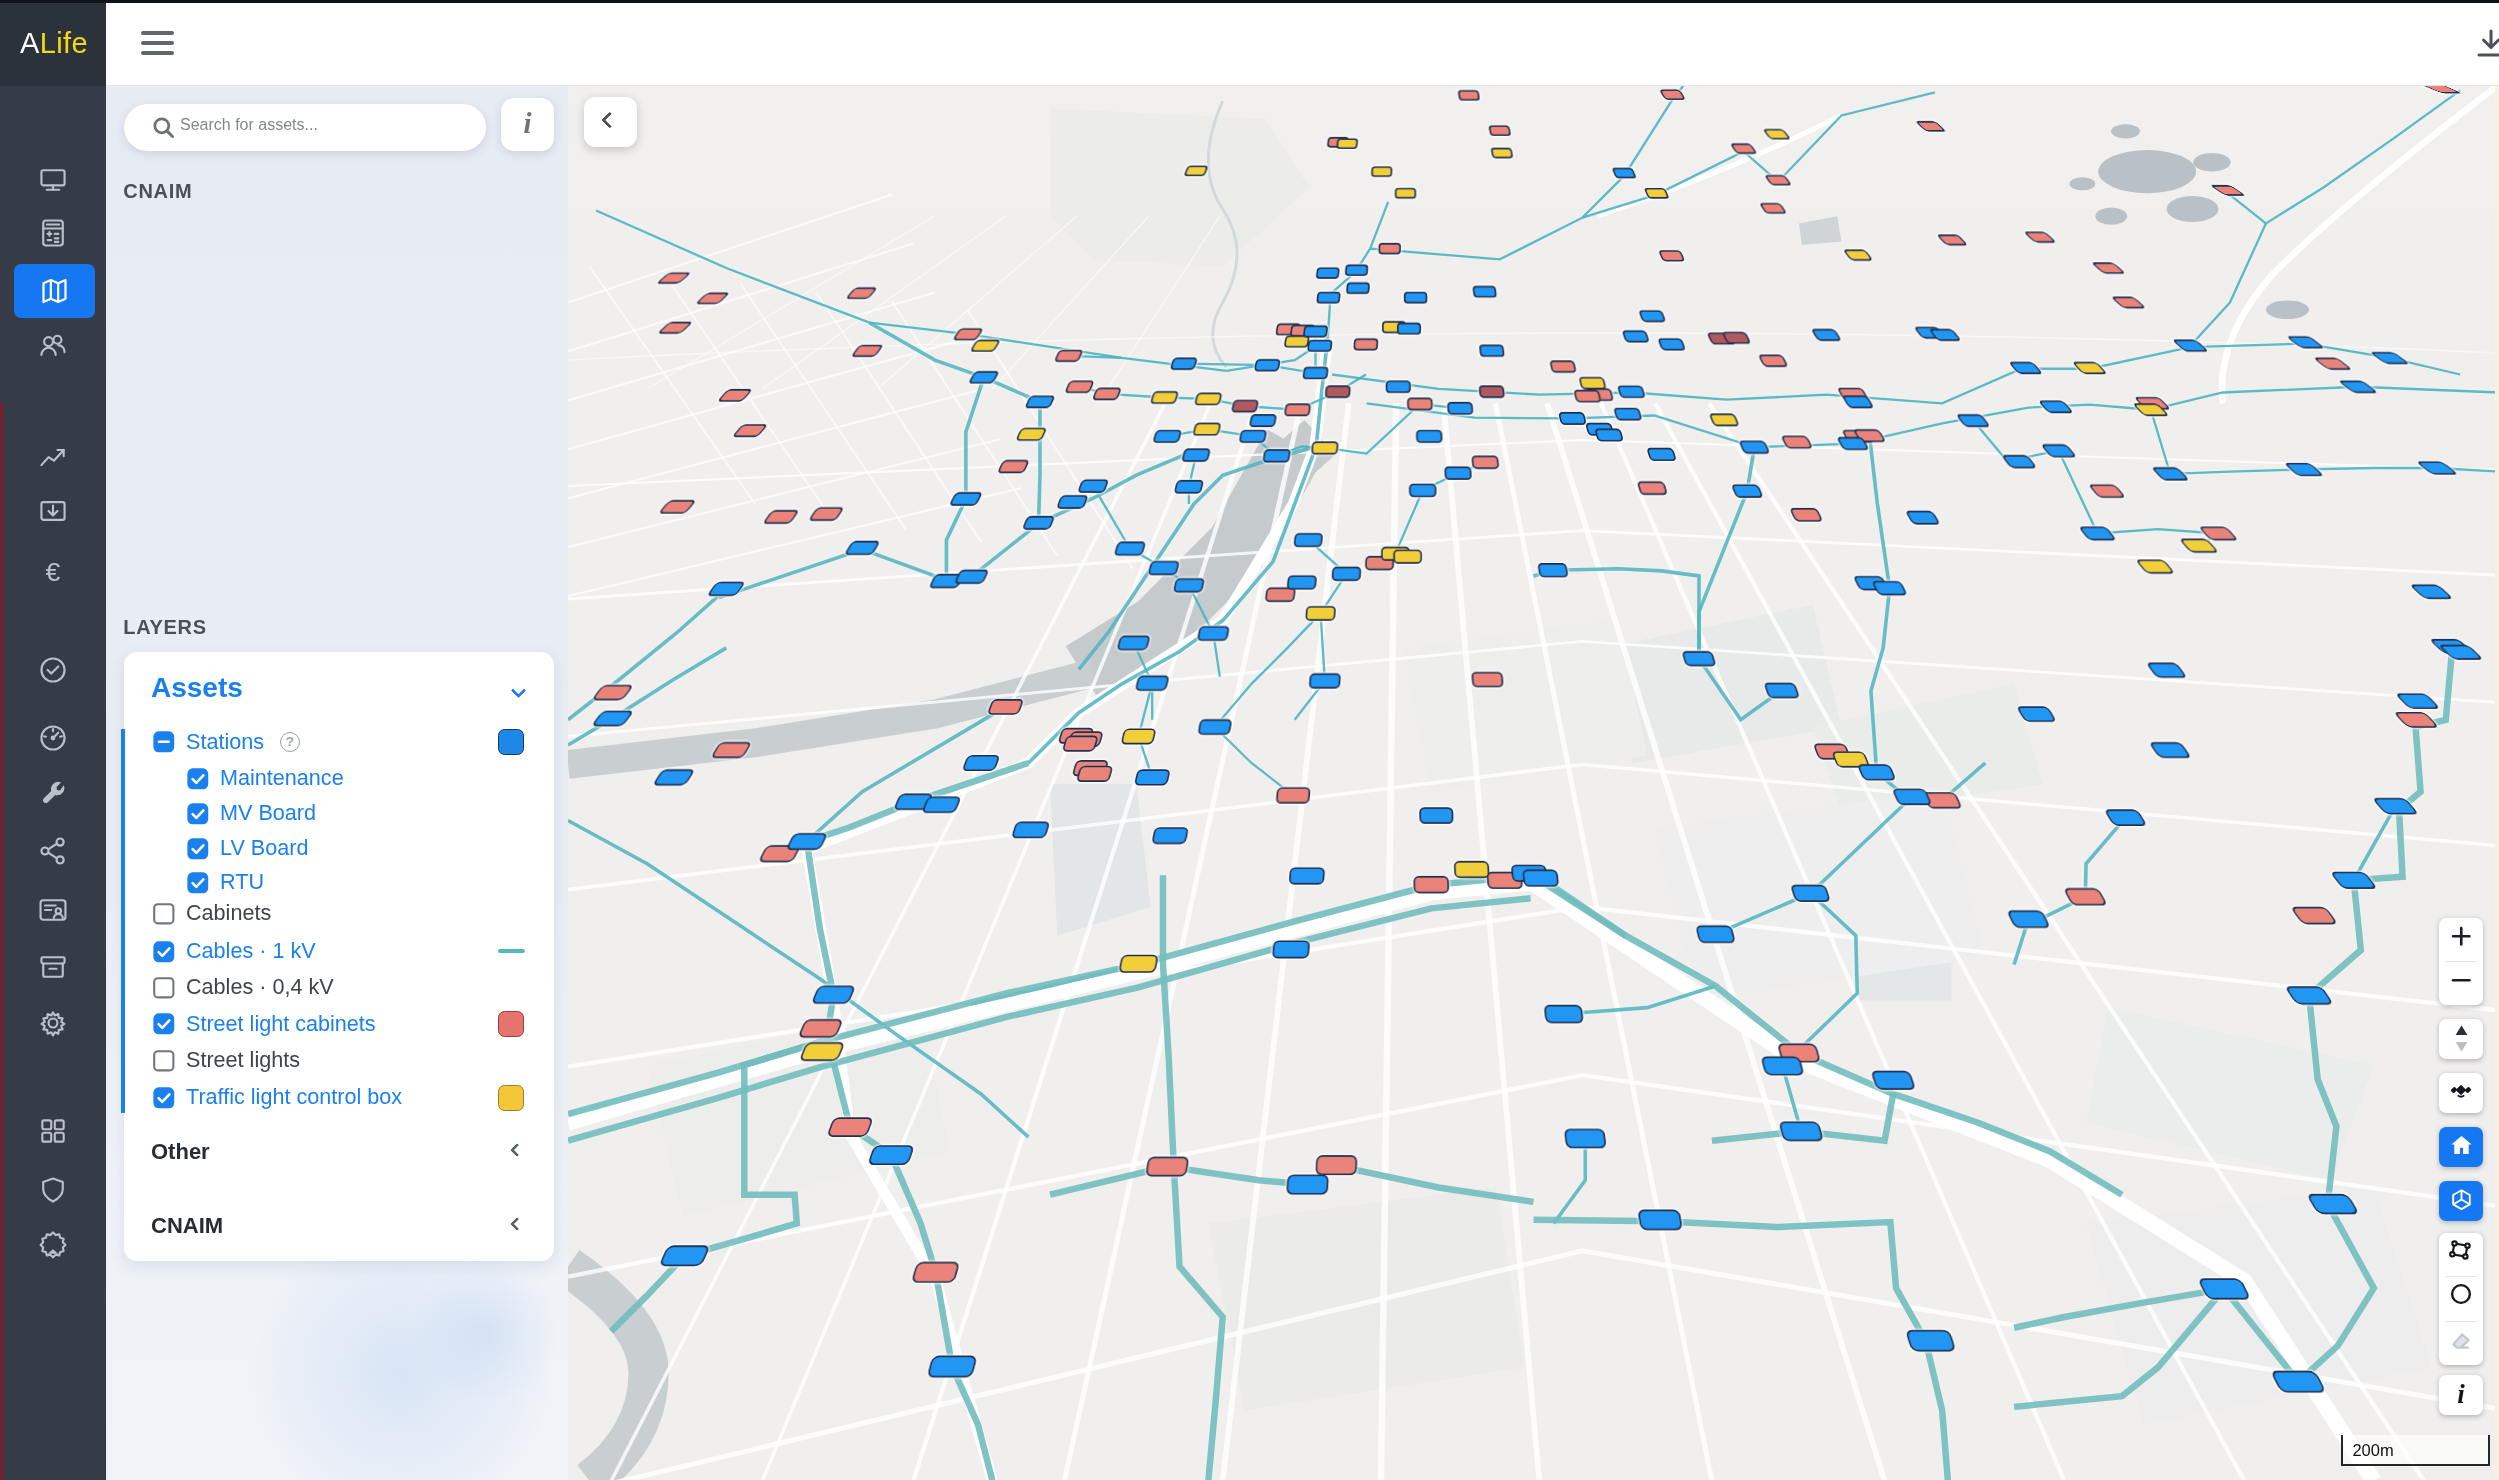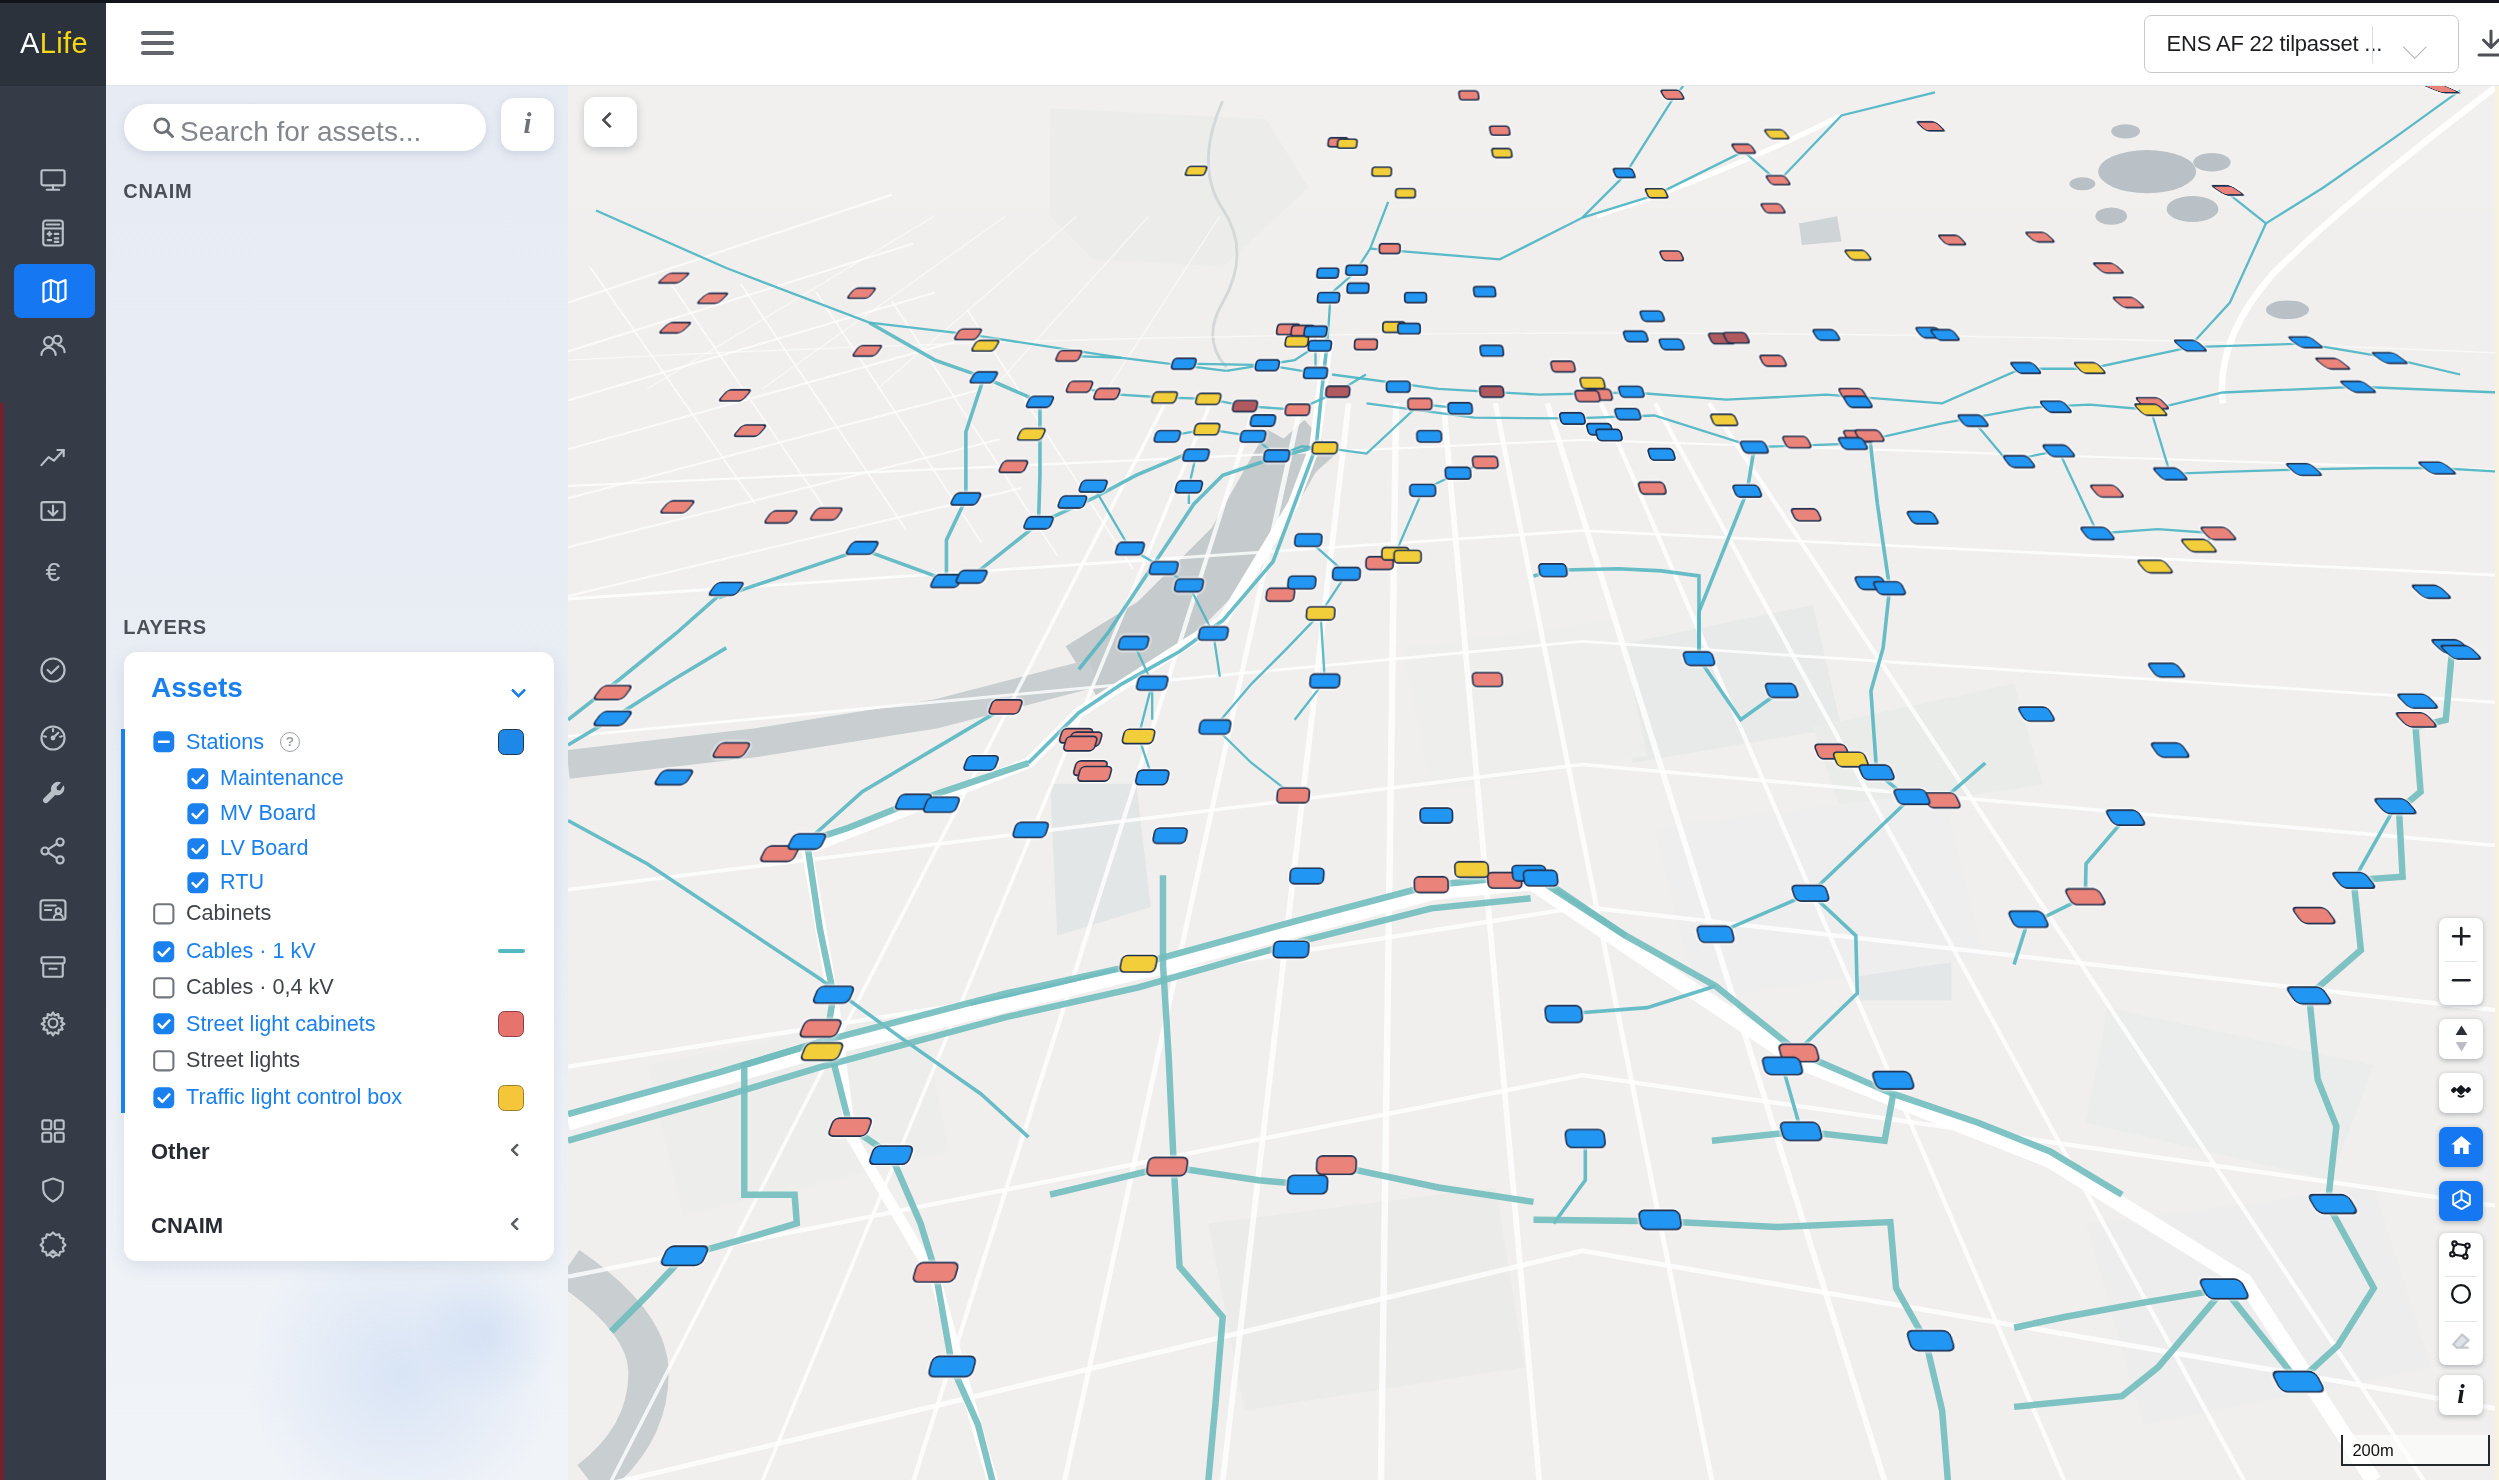--- a/index.html
+++ b/index.html
@@ -15,21 +15,21 @@
 #burger div { position:absolute; left:0; width:33px; height:4px; border-radius:2.2px; background:#61666d; }
 #selbox { position:absolute; left:2038px; top:15px; width:315px; height:58px; border:1.4px solid #c6cacf; border-radius:7.2px; background:#fff; }
 #selbox .t { position:absolute; left:21.6px; top:15px; font-size:22px; color:#1c1e22; letter-spacing:-0.2px; white-space:nowrap; }
 #selbox .sep { position:absolute; right:85px; top:10px; width:1.4px; height:37px; background:#d9dce0; }
 #selbox .chev { position:absolute; right:32px; top:20px; width:21.6px; height:21.6px; border-right:2.9px solid #b9bdc3; border-bottom:2.9px solid #b9bdc3; transform:rotate(45deg) scale(0.8,0.8); border-radius:1.4px; }
 #dlicon { position:absolute; left:2367px; top:25px; z-index:41; }
 #panel { position:absolute; left:106px; top:86px; width:462px; height:1395px; background:linear-gradient(180deg,#e7ebf3 0%,#e9edf4 55%,#eef2f7 78%,#f0f3f8 100%); z-index:30; }
 #panel .blob1 { position:absolute; left:130px; top:1122px; width:331px; height:331px; border-radius:50%; background:radial-gradient(circle,rgba(125,170,235,0.20),rgba(120,170,235,0) 65%); }
 #panel .blob2 { position:absolute; left:302px; top:1166px; width:158px; height:158px; border-radius:50%; background:radial-gradient(circle,rgba(125,170,235,0.16),rgba(120,170,235,0) 65%); }
 #search { position:absolute; left:18px; top:18px; width:362px; height:47px; background:#fff; border-radius:24px; box-shadow:0 2.9px 10px rgba(80,100,140,0.18); }
-#search .ph { position:absolute; left:56px; top:11.5px; font-size:28px; color:#83878e; }
+#search .ph { position:absolute; left:56px; top:11.5px; font-size:16px; color:#83878e; }
 #infobtn { position:absolute; left:395px; top:12.2px; width:53px; height:53px; background:#fff; border-radius:13px; box-shadow:0 2.9px 10px rgba(80,100,140,0.18); text-align:center; }
 #infobtn div { font:italic 700 29px "Liberation Serif",serif; color:#6e737a; margin-top:8.6px; }
 .seclab { position:absolute; left:17.3px; font-size:20px; font-weight:700; color:#4b5058; letter-spacing:0.7px; }
 .card { position:absolute; left:18px; width:430px; background:#fff; border-radius:13px; box-shadow:0 5.8px 14.4px rgba(90,110,150,0.14); }
 .ctitle { position:absolute; left:76px; font-size:19.4px; font-weight:700; color:#272b33; }
 .csub { position:absolute; left:76px; font-size:14.4px; font-weight:500; color:#8e949c; }
 .chevl { position:absolute; left:389px; width:10px; height:10px; border-left:3.2px solid #5b5f66; border-bottom:3.2px solid #5b5f66; transform:rotate(45deg); border-radius:1.4px; }
 .cicon { position:absolute; left:40px; }
 .rlab { position:absolute; font-size:21.6px; }
 .cb { position:absolute; }
@@ -1054,25 +1054,20 @@
   <div class="chevl" style="top:1059px;left:406px"></div>
   <div style="position:absolute;left:45px;top:1127px;font-size:22px;font-weight:700;color:#272b33">CNAIM</div>
   <div class="chevl" style="top:1133px;left:406px"></div>
 </div>
 <div id="header">
   <div id="burger">
       <div style="top:0"></div>
       <div style="top:10px"></div>
       <div style="top:20px"></div>
     </div>
-  <div id="selbox">
-      <div class="t">ENS AF 22 tilpasset ...</div>
-      <div class="sep"></div>
-      <div class="chev"></div>
-    </div>
   <svg id="dlicon" width="36" height="36" viewBox="0 0 24 24">
       <g stroke="#4d5157" stroke-width="2" fill="none" stroke-linecap="round" stroke-linejoin="round">
         <path d="M12,4 v10 M7,10 l5,5 l5,-5 M4,20 h16"></path>
       </g>
     </svg>
 </div>
 <div id="topline"></div>
 <div id="sidebar">
   <div class="logo">
       <div>A<span>Life</span></div>

